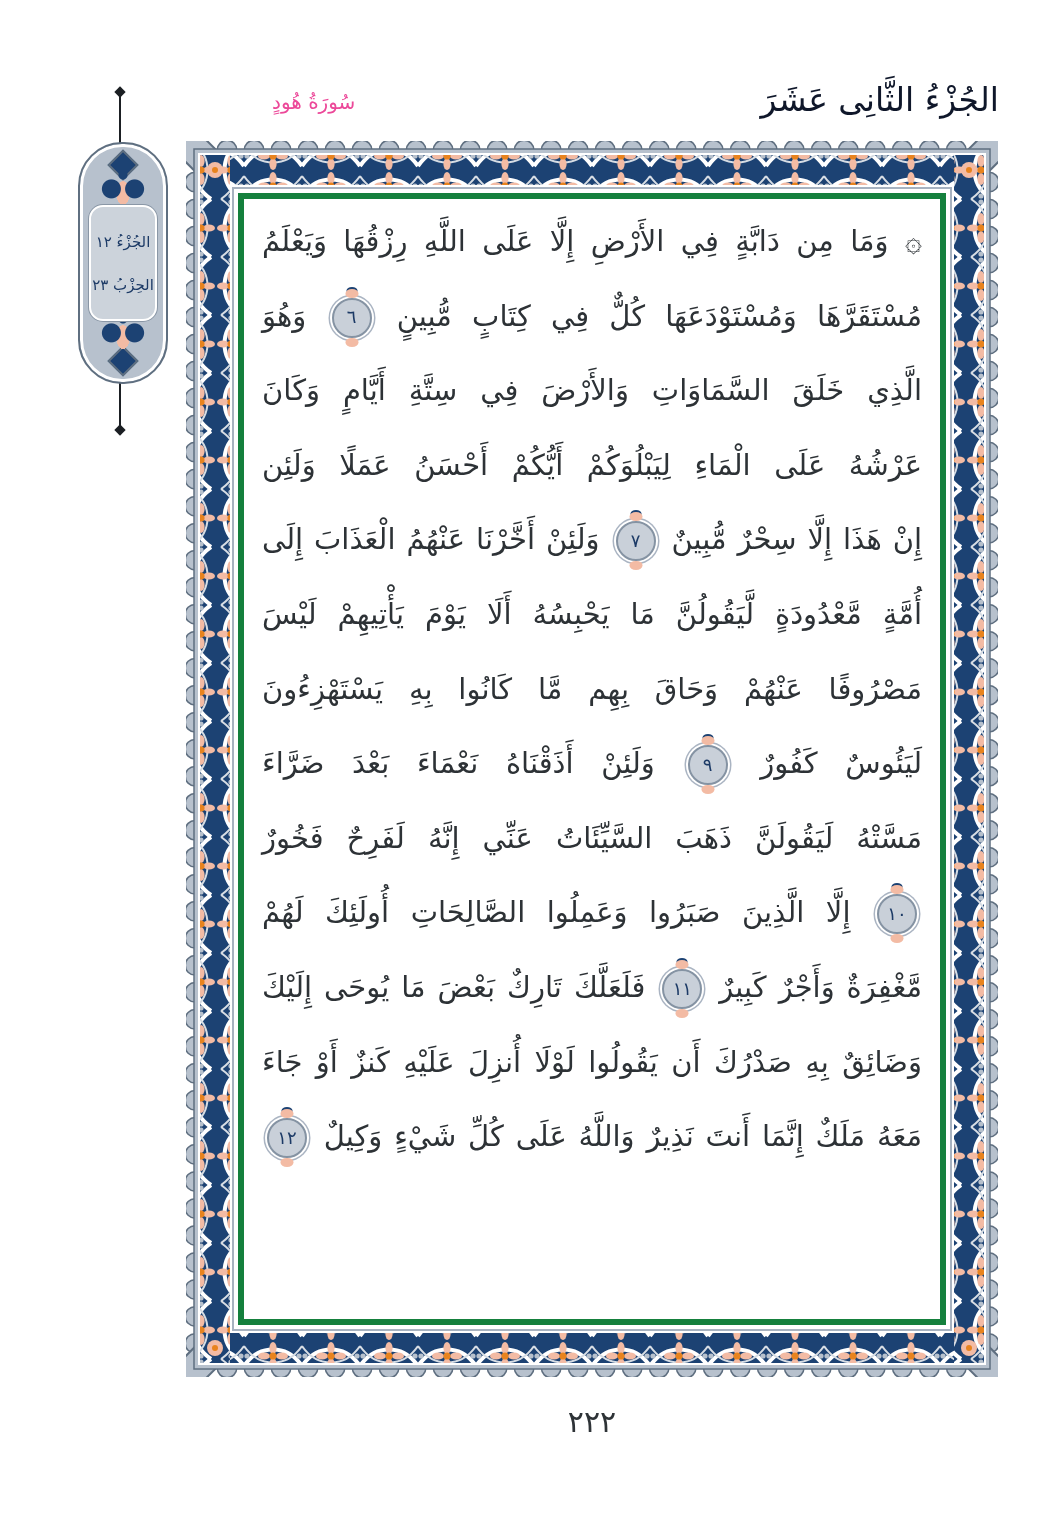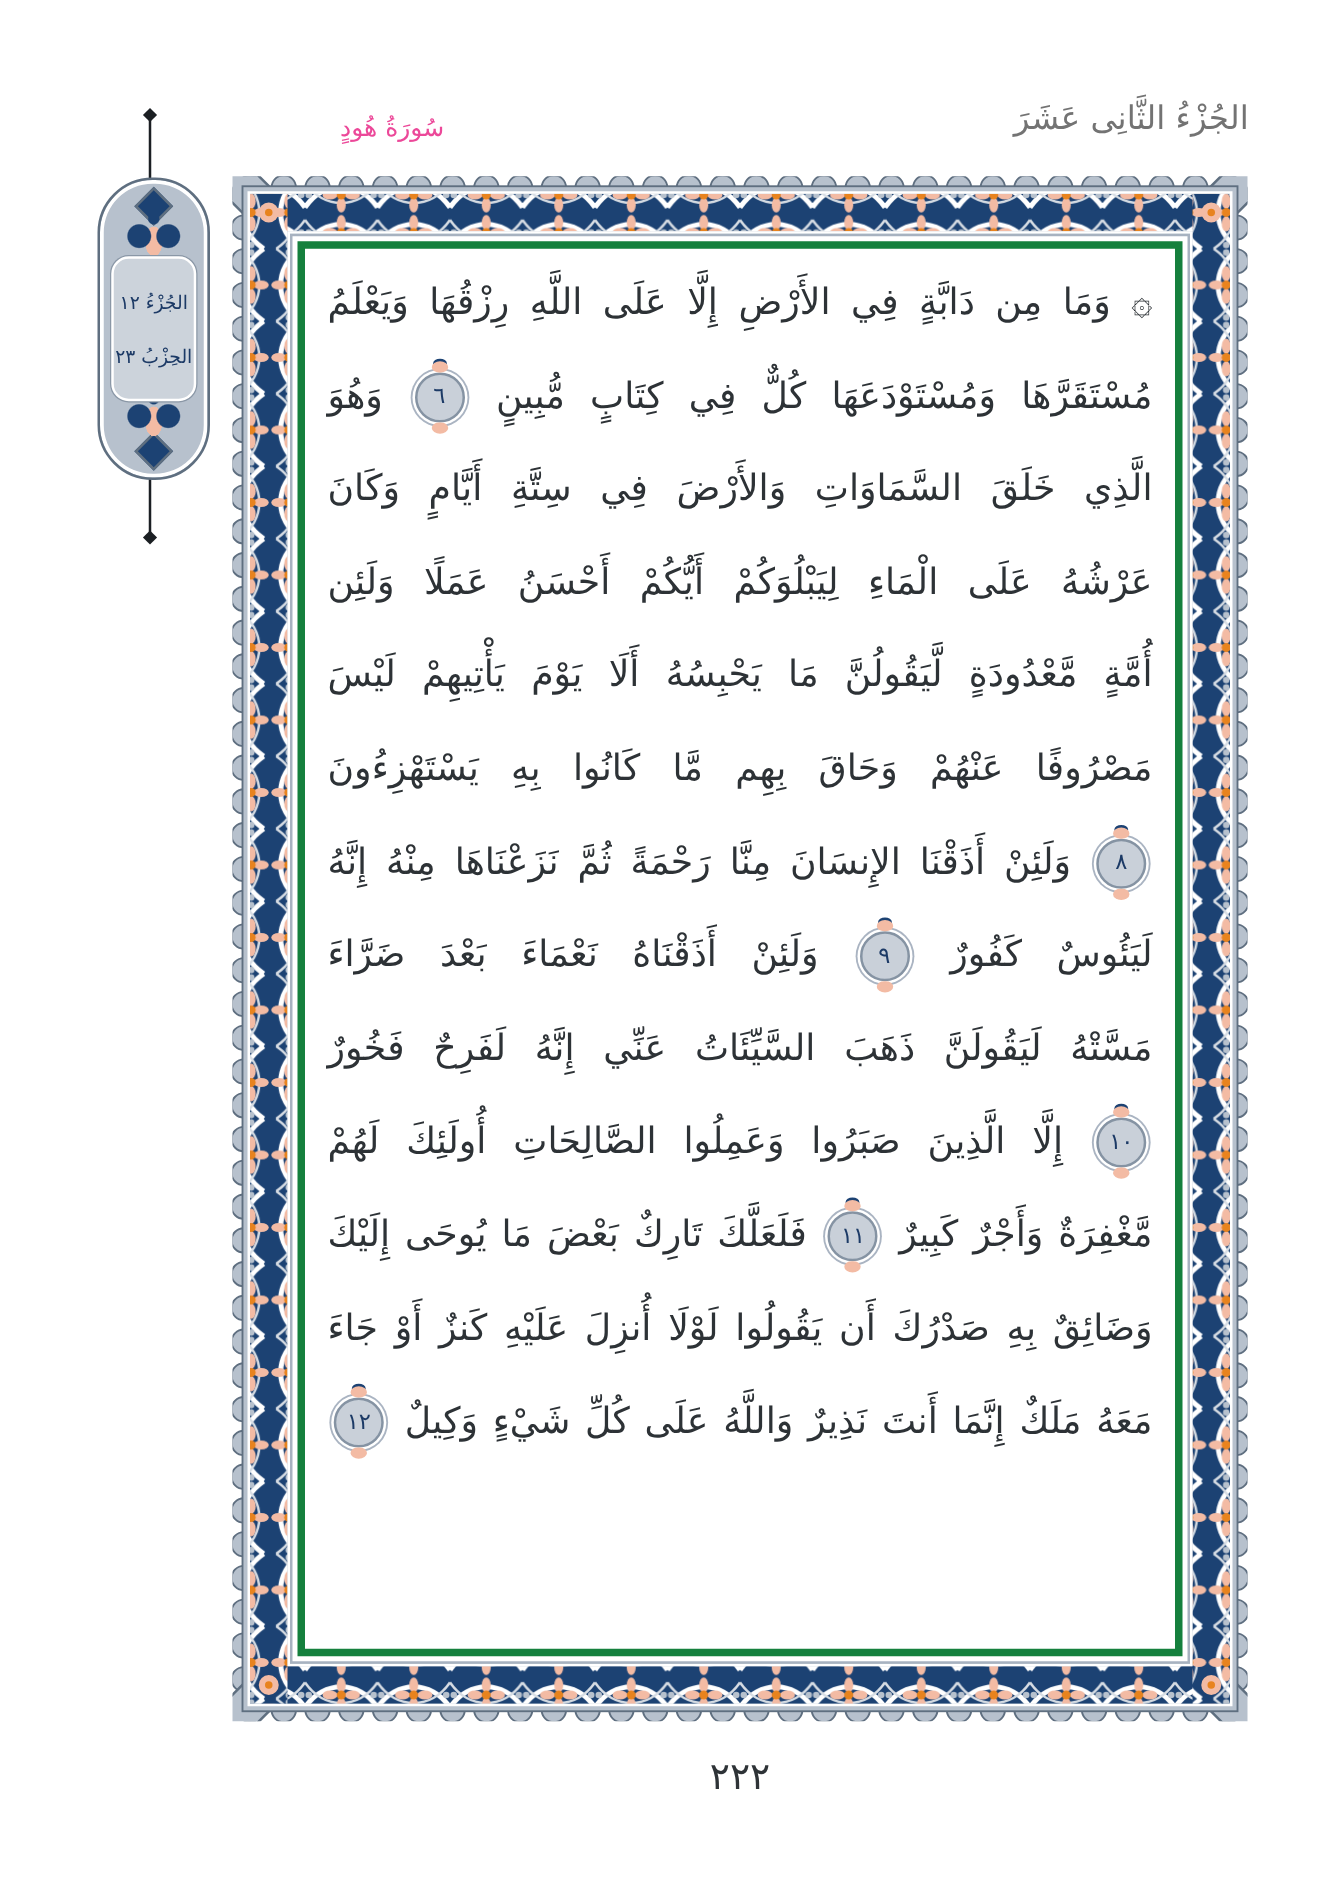--- a/index.html
+++ b/index.html
@@ -3,21 +3,21 @@
 <meta charset="utf-8">
 <style>
   html,body{margin:0;padding:0;}
   body{
     width:1063px;height:1520px;background:#ffffff;position:relative;
     font-family:"DejaVu Sans",sans-serif;color:#32373b;overflow:hidden;
   }
   .page{position:absolute;inset:0;}
 
   
-  .hdr-juz{position:absolute;top:80px;right:64px;font-size:26px;color:#737373;direction:rtl;white-space:nowrap;}
+  .hdr-juz{position:absolute;top:80px;right:64px;font-size:33px;color:#0f172a;direction:rtl;white-space:nowrap;}
   .hdr-surah{position:absolute;top:90px;left:272px;font-size:20px;color:#ec4899;direction:rtl;white-space:nowrap;}
 
   
   .frame{position:absolute;left:186px;top:141px;width:812px;height:1236px;}
   svg.border-art{position:absolute;left:0;top:0;}
 
   .text-area{
     position:absolute;left:52px;top:52px;width:708px;height:1132px;
     box-sizing:border-box;background:#fff;
     border:6px solid #15803d;
@@ -178,23 +178,23 @@
           <circle cx="783" cy="1207" r="3" fill="#e8831e"></circle>
       </g>
     </svg>
 
     <div class="text-area">
       <div id="quran-text">
           <div class="qline"><span>۞ وَمَا مِن دَابَّةٍ فِي الأَرْضِ إِلَّا عَلَى اللَّهِ رِزْقُهَا وَيَعْلَمُ</span></div>
           <div class="qline"><span>مُسْتَقَرَّهَا وَمُسْتَوْدَعَهَا كُلٌّ فِي كِتَابٍ مُّبِينٍ</span> <span class="vbadge">٦</span> <span>وَهُوَ</span></div>
           <div class="qline"><span>الَّذِي خَلَقَ السَّمَاوَاتِ وَالأَرْضَ فِي سِتَّةِ أَيَّامٍ وَكَانَ</span></div>
           <div class="qline"><span>عَرْشُهُ عَلَى الْمَاءِ لِيَبْلُوَكُمْ أَيُّكُمْ أَحْسَنُ عَمَلًا وَلَئِن</span></div>
+          <div class="qline"><span>إِنْ هَذَا إِلَّا سِحْرٌ مُّبِينٌ</span> <span class="vbadge">٧</span> <span>وَلَئِنْ أَخَّرْنَا عَنْهُمُ الْعَذَابَ إِلَى</span></div>
           <div class="qline"><span>أُمَّةٍ مَّعْدُودَةٍ لَّيَقُولُنَّ مَا يَحْبِسُهُ أَلَا يَوْمَ يَأْتِيهِمْ لَيْسَ</span></div>
           <div class="qline"><span>مَصْرُوفًا عَنْهُمْ وَحَاقَ بِهِم مَّا كَانُوا بِهِ يَسْتَهْزِءُونَ</span></div>
-          <div class="qline"><span class="vbadge">٨</span> <span>وَلَئِنْ أَذَقْنَا الإِنسَانَ مِنَّا رَحْمَةً ثُمَّ نَزَعْنَاهَا مِنْهُ إِنَّهُ</span></div>
           <div class="qline"><span>لَيَئُوسٌ كَفُورٌ</span> <span class="vbadge">٩</span> <span>وَلَئِنْ أَذَقْنَاهُ نَعْمَاءَ بَعْدَ ضَرَّاءَ</span></div>
           <div class="qline"><span>مَسَّتْهُ لَيَقُولَنَّ ذَهَبَ السَّيِّئَاتُ عَنِّي إِنَّهُ لَفَرِحٌ فَخُورٌ</span></div>
           <div class="qline"><span class="vbadge">١٠</span> <span>إِلَّا الَّذِينَ صَبَرُوا وَعَمِلُوا الصَّالِحَاتِ أُولَئِكَ لَهُمْ</span></div>
           <div class="qline"><span>مَّغْفِرَةٌ وَأَجْرٌ كَبِيرٌ</span> <span class="vbadge">١١</span> <span>فَلَعَلَّكَ تَارِكٌ بَعْضَ مَا يُوحَى إِلَيْكَ</span></div>
           <div class="qline"><span>وَضَائِقٌ بِهِ صَدْرُكَ أَن يَقُولُوا لَوْلَا أُنزِلَ عَلَيْهِ كَنزٌ أَوْ جَاءَ</span></div>
           <div class="qline"><span>مَعَهُ مَلَكٌ إِنَّمَا أَنتَ نَذِيرٌ وَاللَّهُ عَلَى كُلِّ شَيْءٍ وَكِيلٌ</span> <span class="vbadge">١٢</span></div>
         </div>
     </div>
   </div>
 

